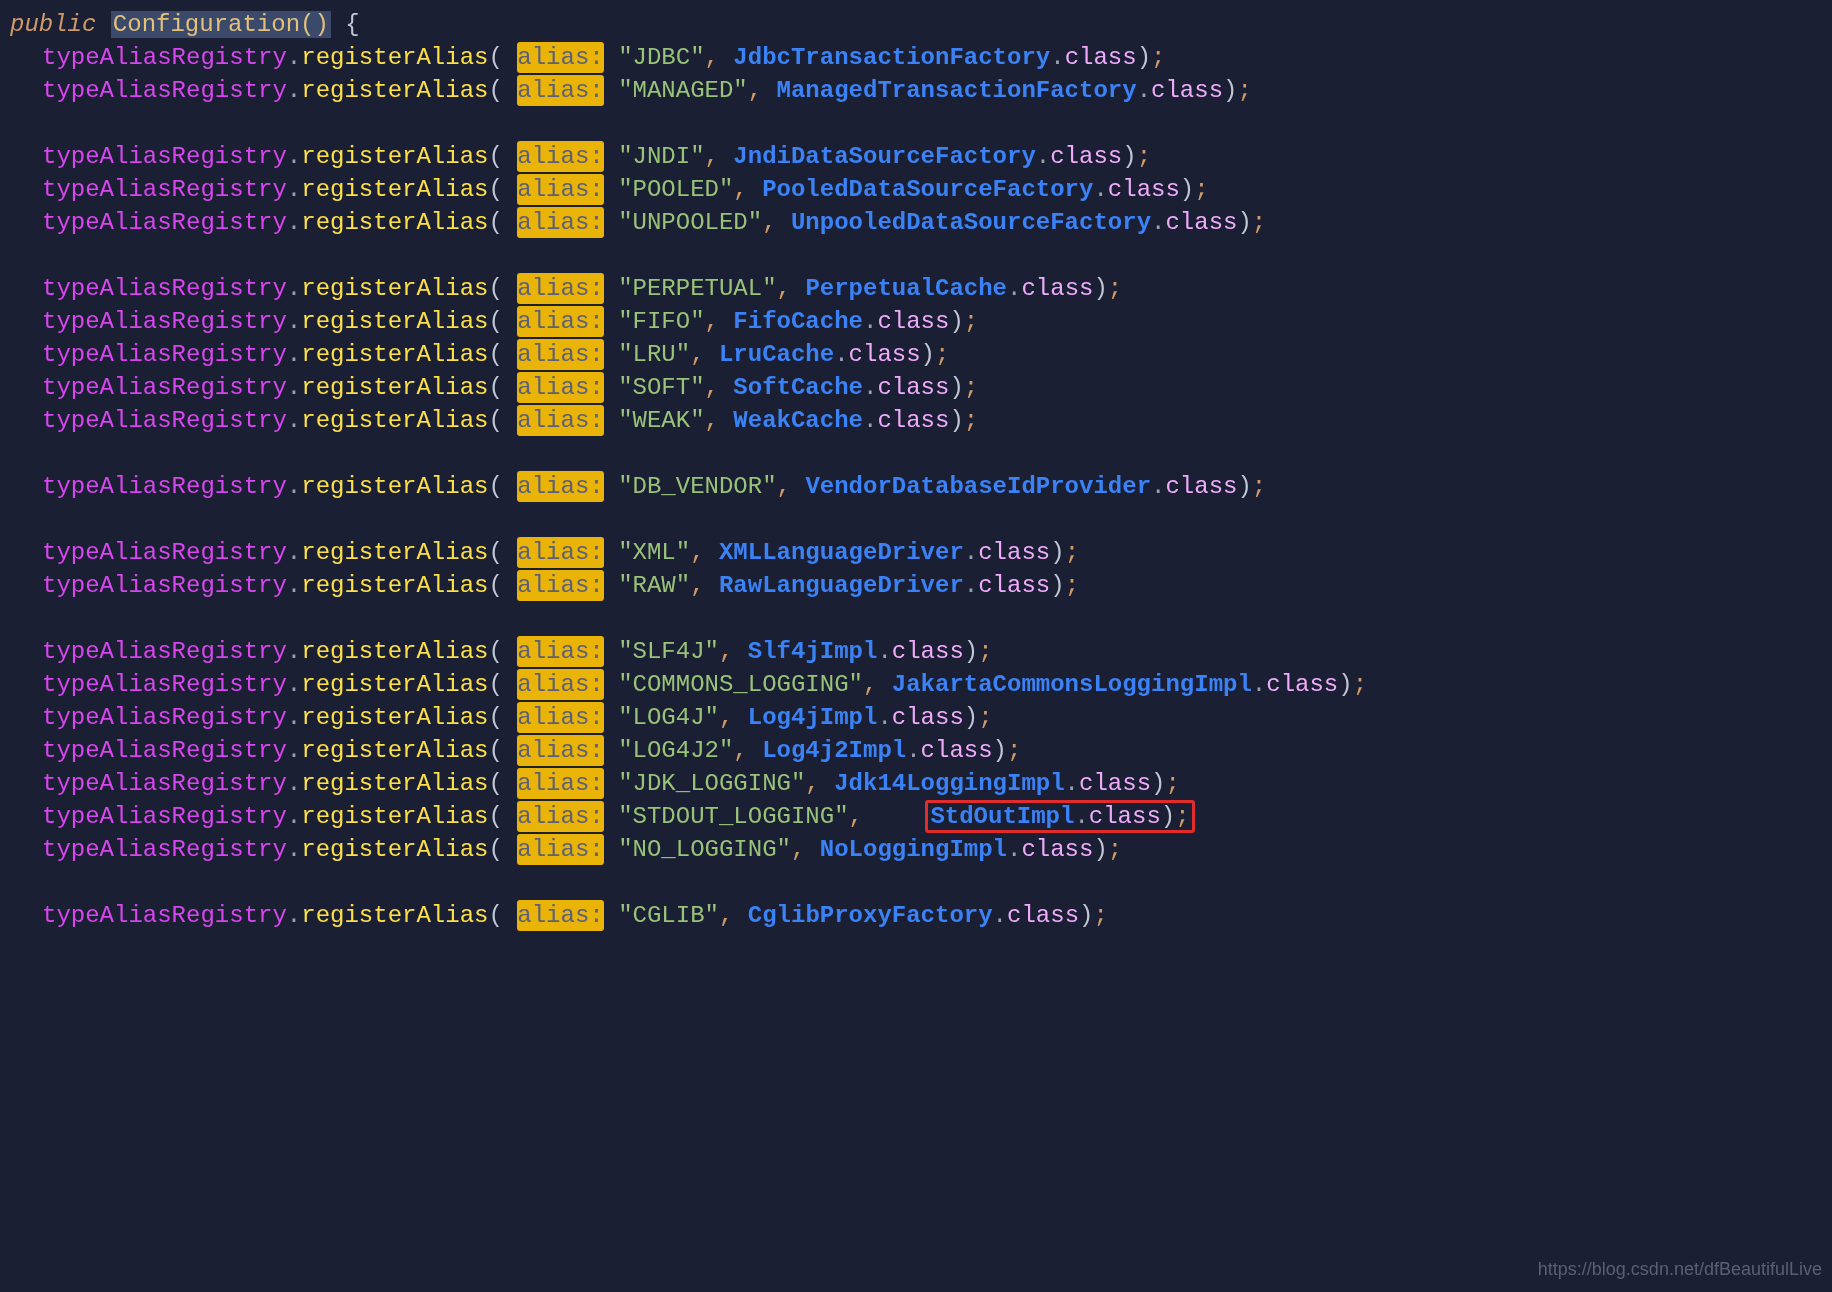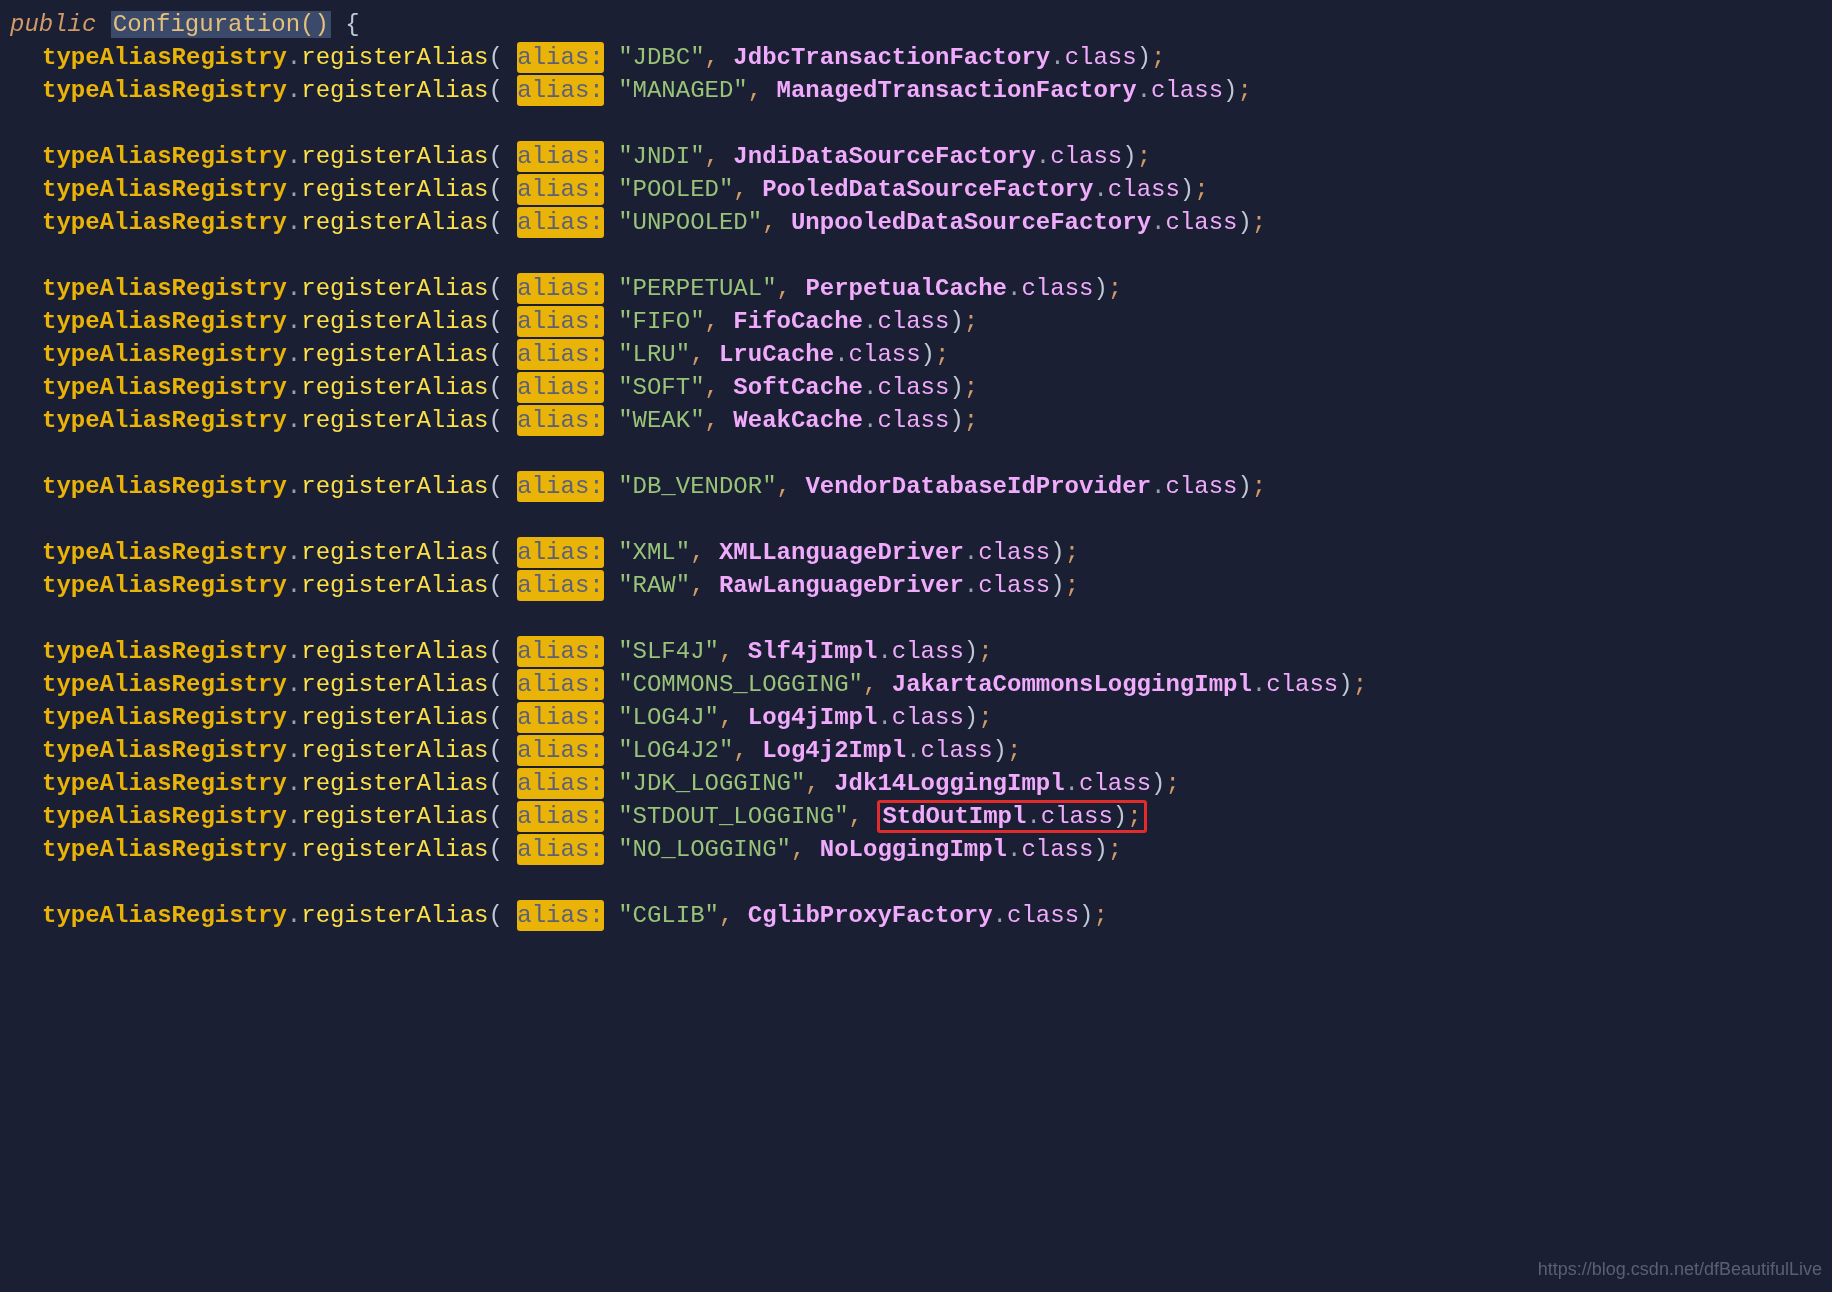--- a/index.html
+++ b/index.html
@@ -13,36 +13,37 @@
     white-space: nowrap;
     overflow: hidden;
     width: 1832px;
     height: 1292px;
     position: relative;
   }
   .code-line { padding-left: 0; }
   .indent { padding-left: 32px; }
   .kw { color: #d19a66; font-style: italic; }
   .highlight { background: #3b4a6b; color: #e5c07b; padding: 0 2px; }
-  .varname { color: #eab308; font-weight: bold; }      
+  .varname { color: #d946ef; }      
   .dot { color: #9aa0b3; }
   .mcall { color: #fde047; }        
   .paren { color: #bfc7d5; }
   .hint-bg { background: #eab308; padding: 2px 0px; border-radius: 3px; }
   .hint { color: #5b6178; }
   .str { color: #98c379; }          
   .comma { color: #d19a66; }
-  .classname { color: #f0abfc; font-weight: 600; }
+  .classname { color: #3b82f6; font-weight: 600; }
   .class-kw { color: #f0abfc; }     
   .semi { color: #d19a66; }
   .brace { color: #bfc7d5; }
   .redbox {
     border: 3px solid #e22c2c;
     border-radius: 3px;
     padding: 0 2px;
+    margin-left: 48px;
   }
   .blank { height: 33px; }
   .watermark {
     position: absolute;
     bottom: 6px;
     right: 10px;
     font-size: 18px;
     color: #5a6074;
     font-family: Arial, sans-serif;
   }

